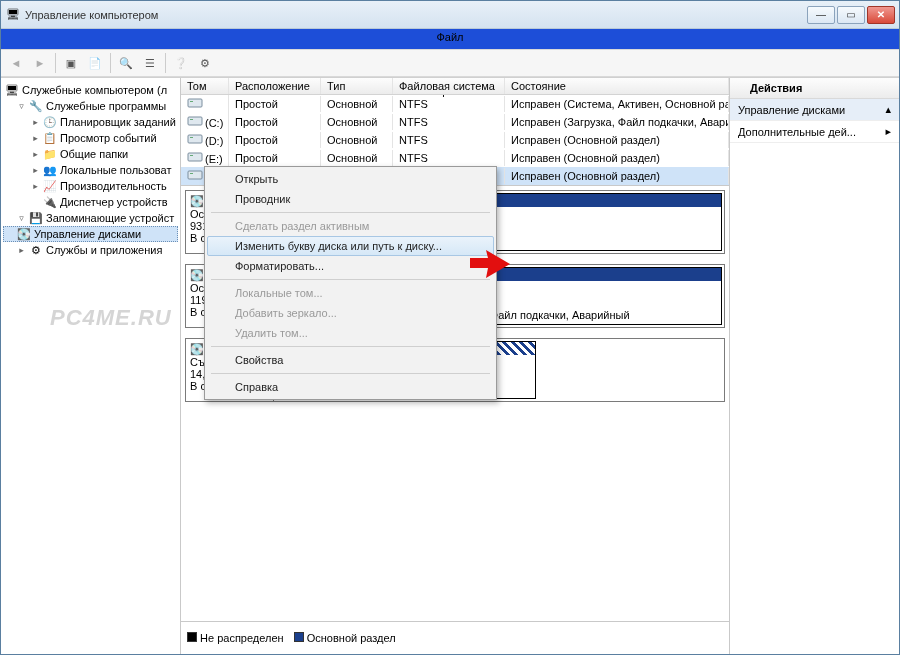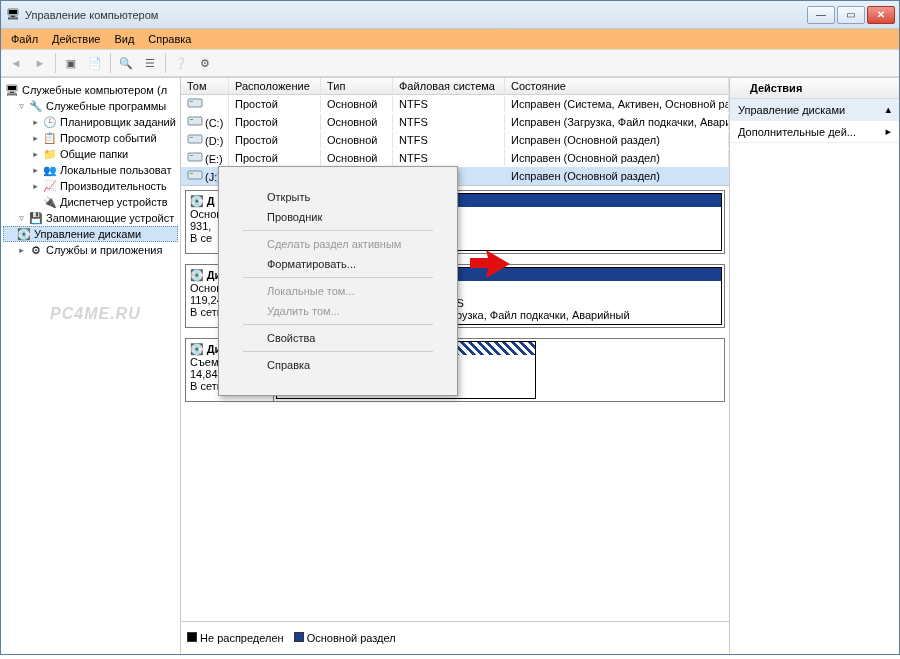--- a/index.html
+++ b/index.html
@@ -4,21 +4,21 @@
 <style>
 * { box-sizing: border-box; margin: 0; padding: 0; font-family: "Segoe UI", Tahoma, sans-serif; font-size: 11px; }
 body { background: #fff; width: 900px; height: 659px; overflow: hidden; position: relative; }
 .window { width: 900px; height: 655px; border: 1px solid #5a7fa0; display: flex; flex-direction: column; background: #fff; }
 .titlebar { height: 28px; background: linear-gradient(#e8f0f8, #d5e3f0); display: flex; align-items: center; padding: 0 4px; border-bottom: 1px solid #b9c9d8; }
 .titlebar .icon { width: 16px; height: 16px; margin-right: 4px; display: inline-flex; align-items: center; justify-content: center; }
 .titlebar .title { flex: 1; color: #333; }
 .winbtns { display: flex; gap: 2px; }
 .winbtn { width: 28px; height: 18px; border: 1px solid #8ba3bc; border-radius: 2px; background: linear-gradient(#f6fafd,#dce8f4); display: flex; align-items: center; justify-content: center; font-size: 10px; color: #333; }
 .winbtn.close { background: linear-gradient(#f09890,#d94a3a); border-color: #a13528; color: #fff; font-weight: bold; }
-.menubar { height: 20px; display: flex; align-items: center; padding: 0 4px; gap: 2px; background: #fdba74; }
+.menubar { height: 20px; display: flex; align-items: center; padding: 0 16px; gap: 2px; background: #1d4ed8; flex-direction: column; }
 .menubar span { padding: 2px 6px; }
 .toolbar { height: 28px; border-top: 1px solid #d9d9d9; border-bottom: 1px solid #d9d9d9; display: flex; align-items: center; padding: 0 4px; gap: 2px; background: #f6f6f6; }
 .toolbar .btn { width: 22px; height: 22px; border: 1px solid transparent; display: flex; align-items: center; justify-content: center; color: #555; }
 .toolbar .btn.disabled { opacity: .45; }
 .toolbar .sep { width: 1px; height: 20px; background: #ccc; margin: 0 2px; }
 .main { flex: 1; display: flex; border-top: 1px solid #d0d0d0; min-height: 0; }
 .tree { width: 180px; border-right: 1px solid #c9c9c9; padding: 4px 2px; overflow: hidden; }
 .tree .node { white-space: nowrap; padding: 1px 2px; display: flex; align-items: center; gap: 3px; }
 .tree .node.selected { background: #cfe3f8; border: 1px dotted #6b8fb5; padding: 0 1px; }
 .tree .ind0 { padding-left: 2px; } .tree .ind1 { padding-left: 14px; } .tree .ind2 { padding-left: 28px; }
@@ -39,27 +39,27 @@
 .part { border: 1px solid #000; margin: 2px; padding: 3px 6px; position: relative; }
 .part .stripe { position: absolute; left: 0; right: 0; top: 0; height: 13px; background: #1b3f8c; }
 .part .stripe.hatch { background: repeating-linear-gradient(45deg,#1b3f8c,#1b3f8c 3px,#fff 3px,#fff 6px); }
 .part .ptxt { margin-top: 14px; }
 .legend { height: 20px; border-top: 1px solid #c9c9c9; display: flex; align-items: center; gap: 10px; padding: 16px 6px; }
 .legend .sw { width: 10px; height: 10px; border: 1px solid #333; display: inline-block; }
 .actions { width: 170px; border-left: 1px solid #c9c9c9; }
 .actions .hdr { background: linear-gradient(#fdfdfd,#ececec); padding: 4px 20px; border-bottom: 1px solid #d9d9d9; font-weight: bold; }
 .actions .item { padding: 4px 8px; border-bottom: 1px solid #eee; display: flex; align-items: center; justify-content: space-between; }
 .actions .item.sel { background: #e6eef8; }
-.ctxmenu { position: absolute; left: 218px; top: 166px; width: 240px; background: #f2f2f2; border: 1px solid #9a9a9a; box-shadow: 2px 3px 6px rgba(0,0,0,.3); padding: 20px; z-index: 10; }
+.ctxmenu { position: absolute; left: 204px; top: 166px; width: 293px; background: #f2f2f2; border: 1px solid #9a9a9a; box-shadow: 2px 3px 6px rgba(0,0,0,.3); padding: 2px; z-index: 10; }
 .ctxmenu .mi { padding: 4px 10px 4px 28px; color: #222; }
 .ctxmenu .mi.disabled { color: #9a9a9a; }
 .ctxmenu .mi.hover { background: linear-gradient(#eaf3fb,#d6e8f7); border: 1px solid #a8c7e4; border-radius: 2px; padding: 3px 9px 3px 27px; }
 .ctxmenu .msep { height: 1px; background: #cfcfcf; margin: 3px 4px; }
 .arrow { position: absolute; left: 470px; top: 250px; z-index: 20; }
-.watermark { position: absolute; left: 50px; top: 305px; color: #d5d5d5; font-size: 16px; font-weight: bold; font-style: italic; letter-spacing: 1px; z-index: 0; }
+.watermark { position: absolute; left: 50px; top: 305px; color: #d5d5d5; font-size: 22px; font-weight: bold; font-style: italic; letter-spacing: 1px; z-index: 0; }
 svg.drive { width: 18px; height: 12px; }
 </style>
 </head>
 <body>
 
 <div class="window">
   <div class="titlebar">
     <span class="icon">🖥</span>
     <span class="title">Управление компьютером</span>
     <div class="winbtns">
@@ -286,23 +286,25 @@
   </div>
 </div>
 
 <div class="watermark">PC4ME.RU</div>
 
 <div class="ctxmenu">
   <div class="mi">Открыть</div>
   <div class="mi">Проводник</div>
   <div class="msep"></div>
   <div class="mi disabled">Сделать раздел активным</div>
+  <div class="mi hover">Изменить букву диска или путь к диску...</div>
   <div class="mi">Форматировать...</div>
   <div class="msep"></div>
   <div class="mi disabled">Локальные том...</div>
+  <div class="mi disabled">Добавить зеркало...</div>
   <div class="mi disabled">Удалить том...</div>
   <div class="msep"></div>
   <div class="mi">Свойства</div>
   <div class="msep"></div>
   <div class="mi">Справка</div>
 </div>
 
 <div class="arrow">
   <svg width="40" height="30">
       <polygon points="0,8 18,8 16,0 40,14 16,28 18,18 0,18" fill="#e20f0f"></polygon>

